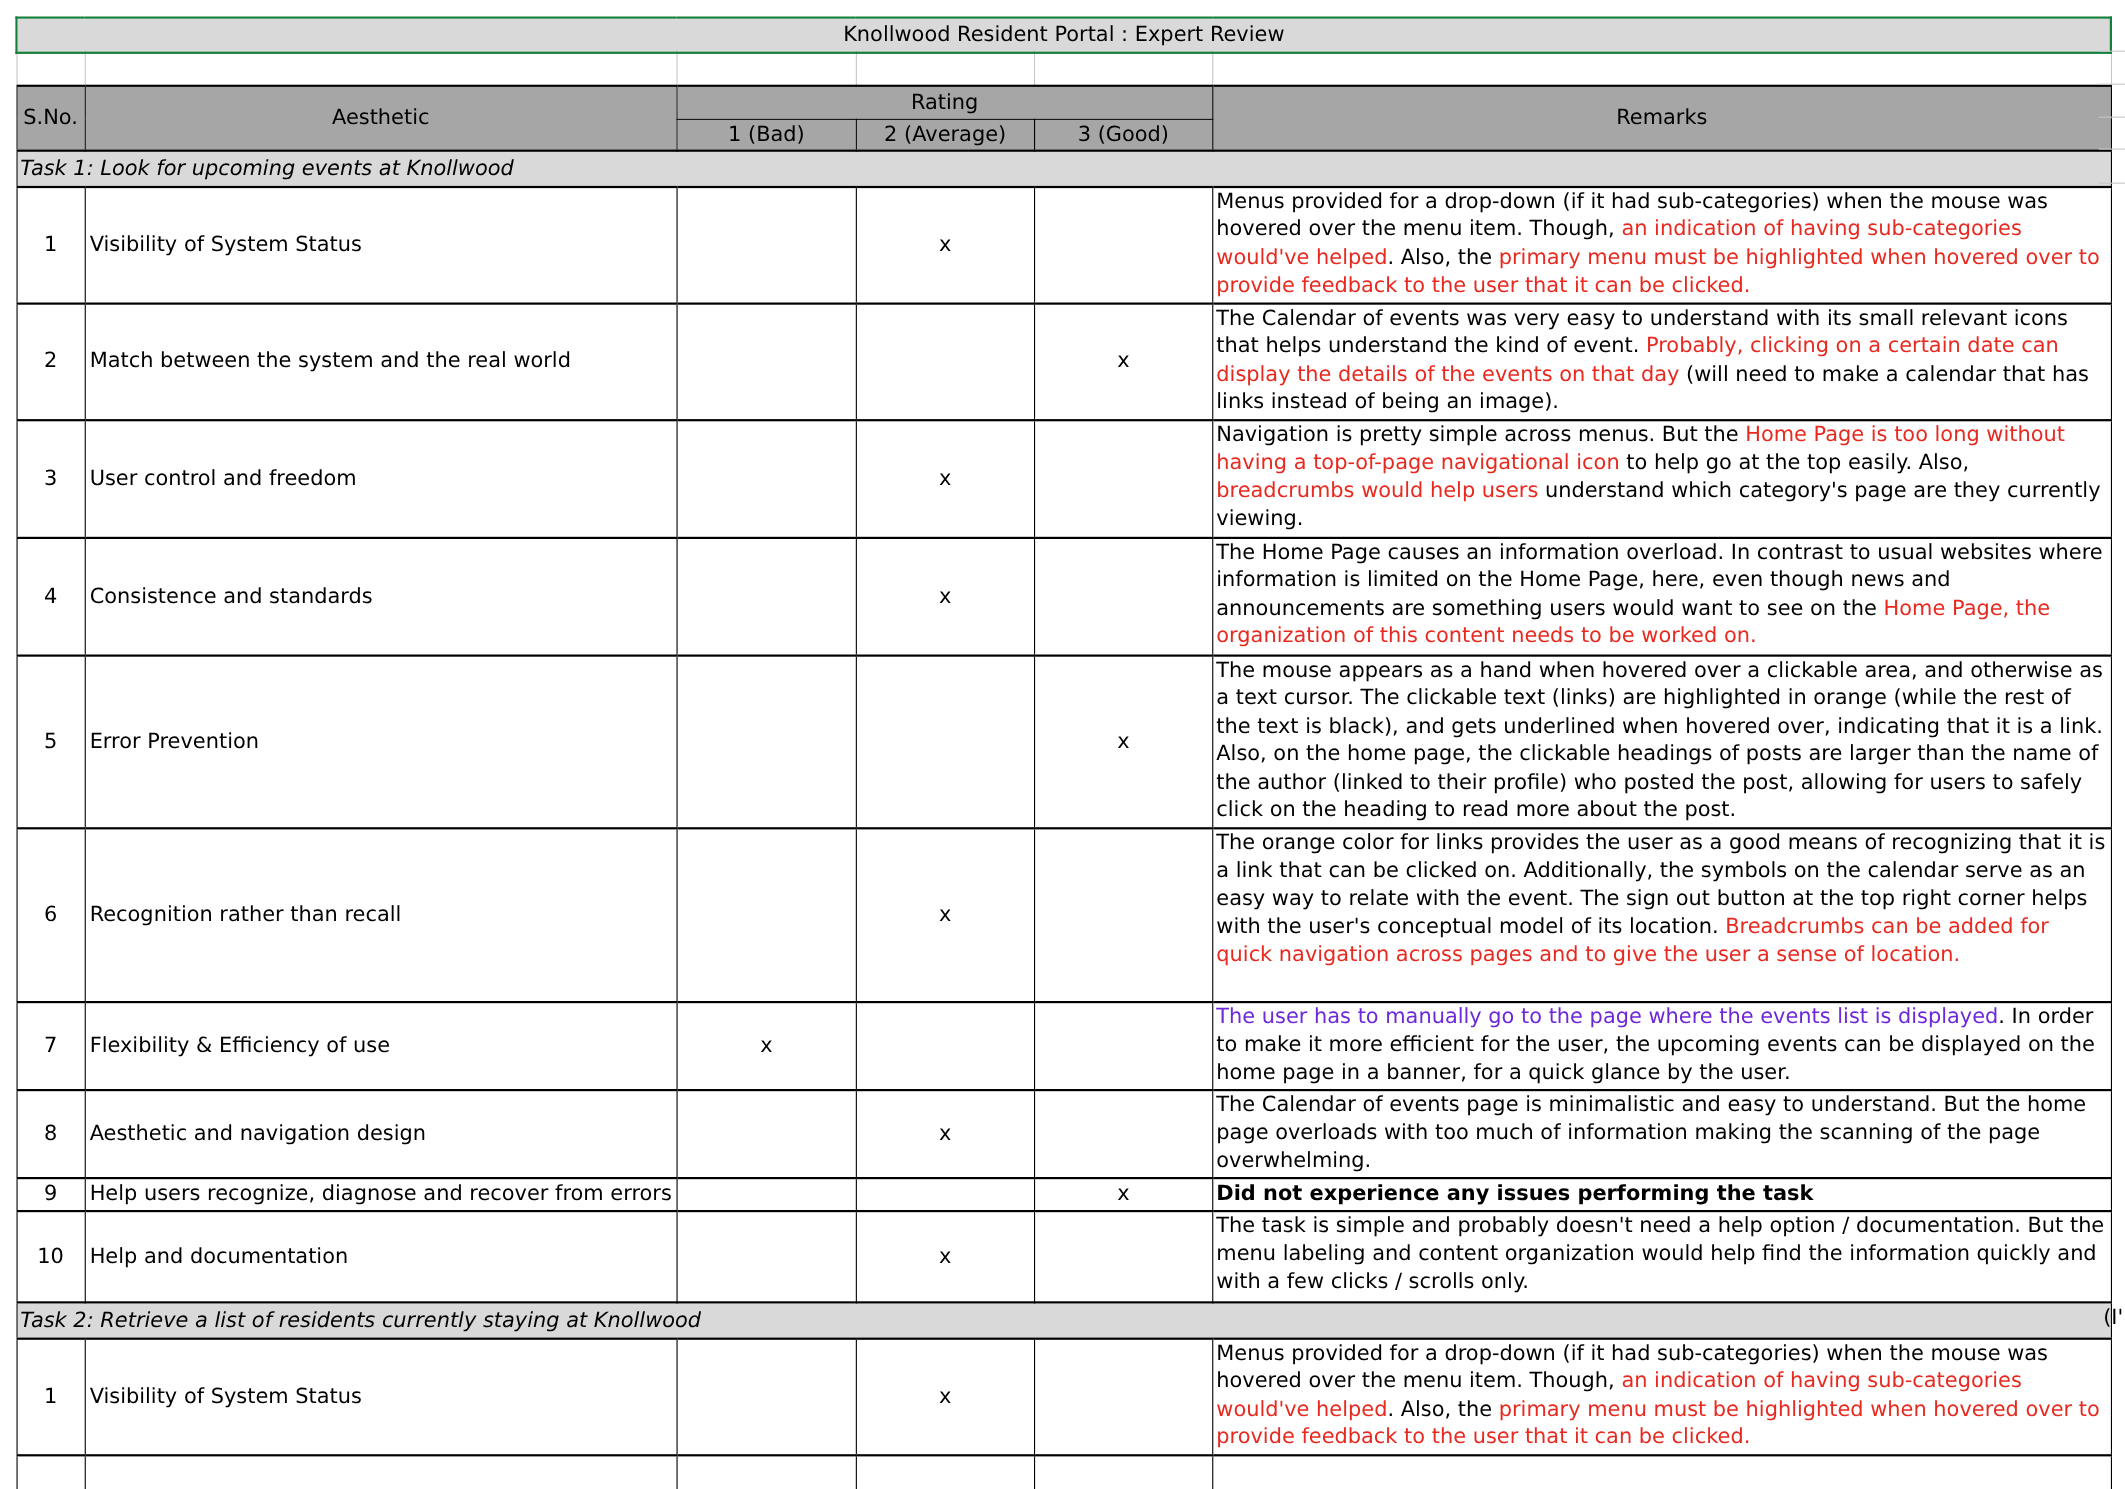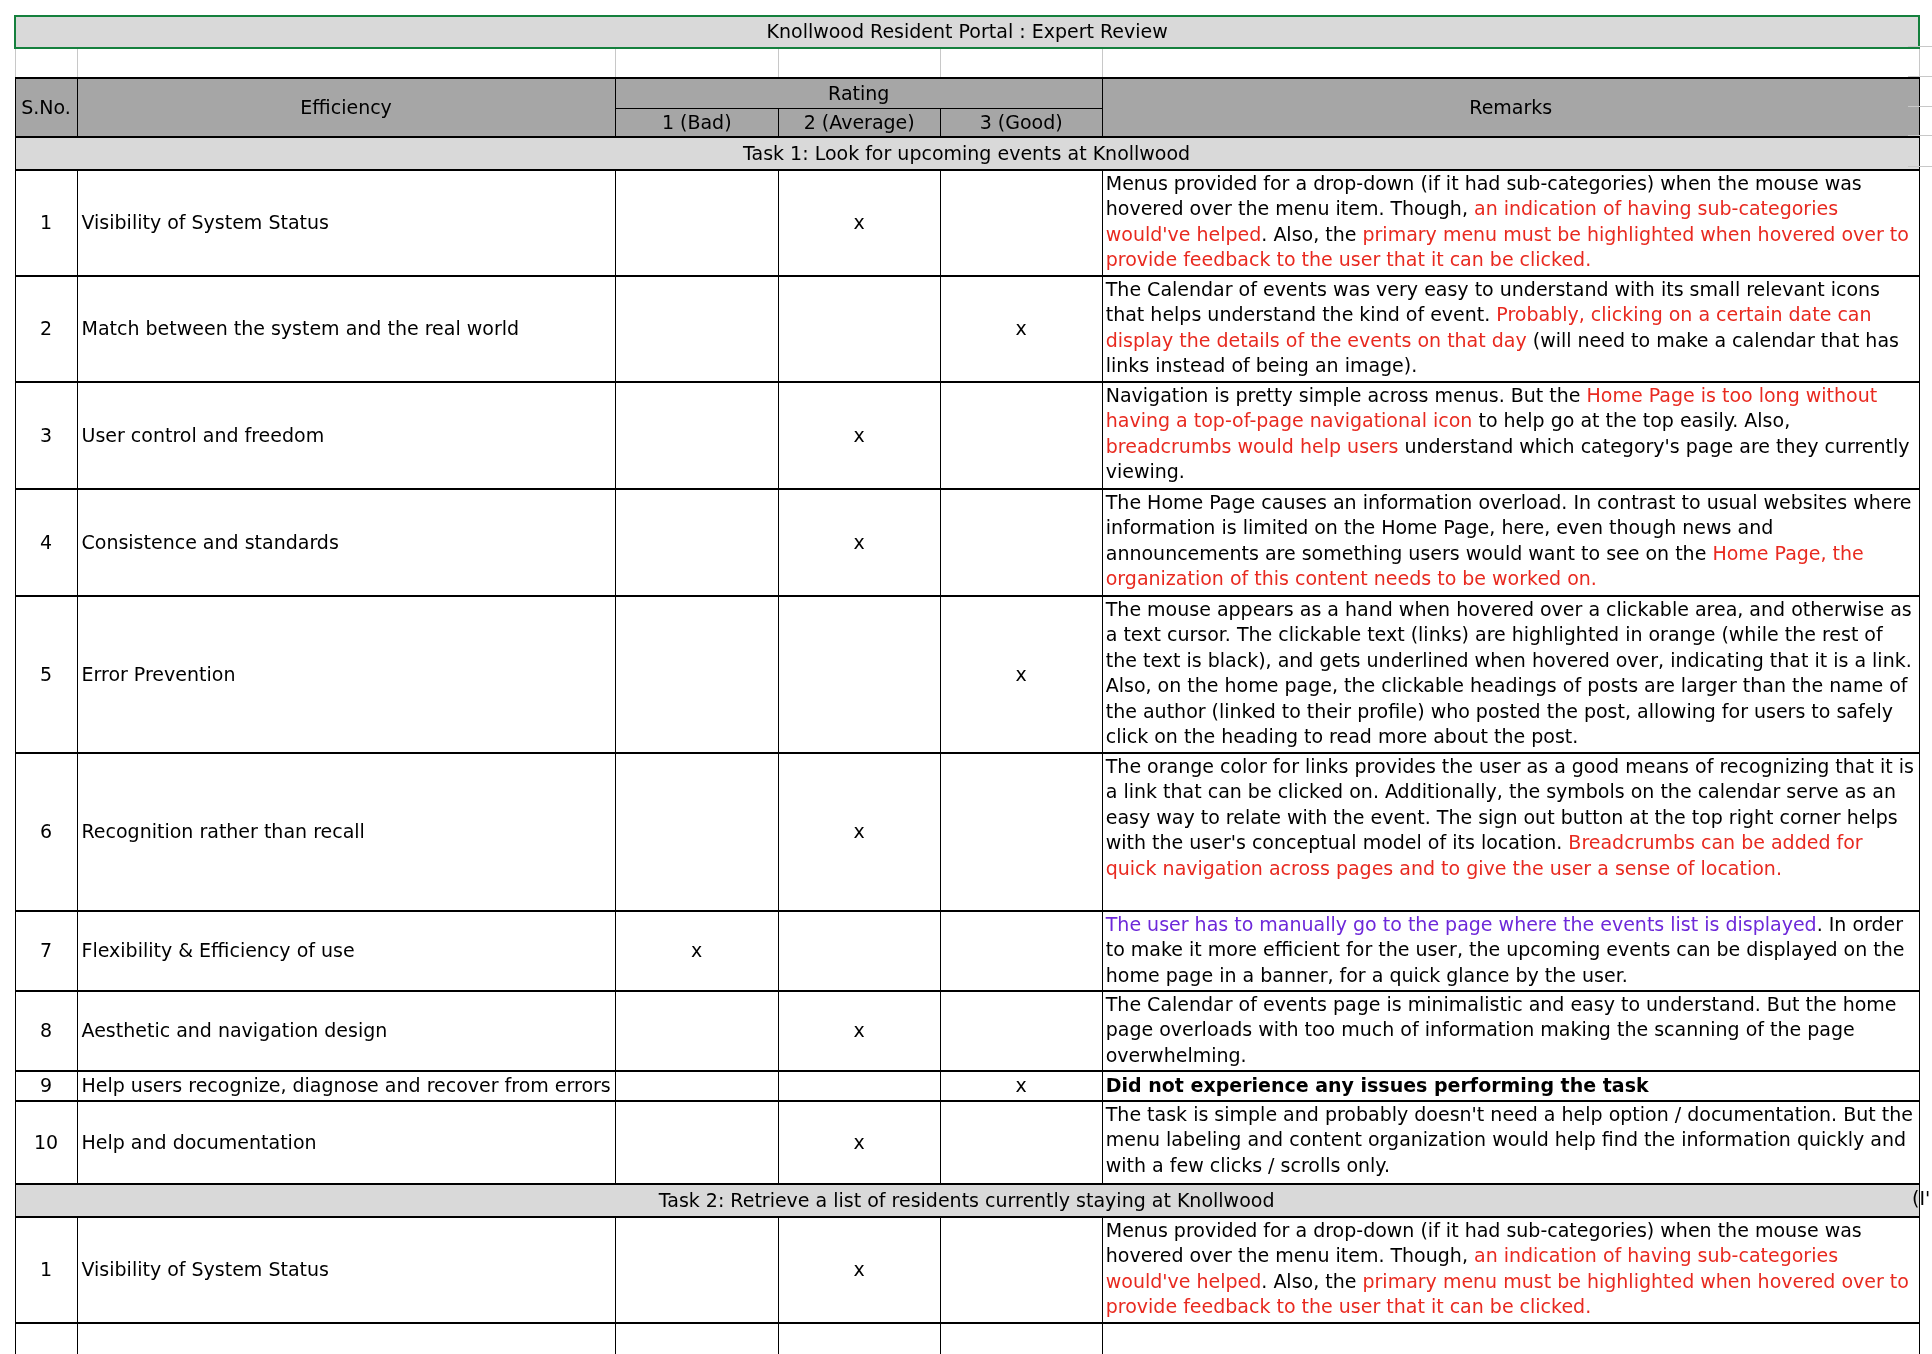--- a/index.html
+++ b/index.html
@@ -5,21 +5,21 @@
   html, body { margin:0; padding:0; background:#ffffff; }
   body { width:1932px; height:1354px; overflow:hidden; position:relative;
          font-family:"DejaVu Sans", "Liberation Sans", sans-serif; color:#000; }
   .sheet { position:absolute; left:14px; top:15px; }
   table { border-collapse:collapse; table-layout:fixed; }
   td { border:1px solid #000; padding:0 4px; font-size:19px; line-height:25.4px;
        vertical-align:middle; overflow:hidden; white-space:normal; }
   .title-cell { background:#d9d9d9; text-align:center; height:30px; border:2px solid #15803d; }
   .blank td { border:1px solid #c8c8c8; height:28px; border-top:2px solid #000; }
   .hdr { background:#a6a6a6; text-align:center; }
-  .task { background:#d9d9d9; height:31px; text-align:center; padding-left:3px; }
+  .task { background:#d9d9d9; height:31px; text-align:left; padding-left:3px;font-style:italic; }
   .num { text-align:center; }
   .mark { text-align:center; }
   .remark { vertical-align:top; padding:0 3px; }
   .red { color:#e8291f; }
   .thick-top td { border-top:2px solid #000; }
   .grid-line { position:absolute; left:1908px; width:24px; height:0; border-top:1px solid #c8c8c8; }
   .spill { position:absolute; left:1912px; top:1186px; font-size:19px; line-height:25px; white-space:nowrap; }
 </style>
 </head>
 <body>
@@ -41,21 +41,21 @@
     <tr class="blank">
       <td></td>
           <td></td>
       <td></td>
           <td></td>
       <td></td>
           <td></td>
     </tr>
     <tr style="height:30px" class="thick-top">
       <td rowspan="2" class="hdr" style="padding:0 2px">S.No.</td>
-      <td rowspan="2" class="hdr">Efficiency</td>
+      <td rowspan="2" class="hdr">Aesthetic</td>
       <td colspan="3" class="hdr">Rating</td>
       <td rowspan="2" class="hdr">Remarks</td>
     </tr>
     <tr style="height:29px">
       <td class="hdr">1 (Bad)</td>
       <td class="hdr">2 (Average)</td>
       <td class="hdr">3 (Good)</td>
     </tr>
   <tr class="thick-top">
           <td colspan="6" class="task">Task 1: Look for upcoming events at Knollwood</td>

